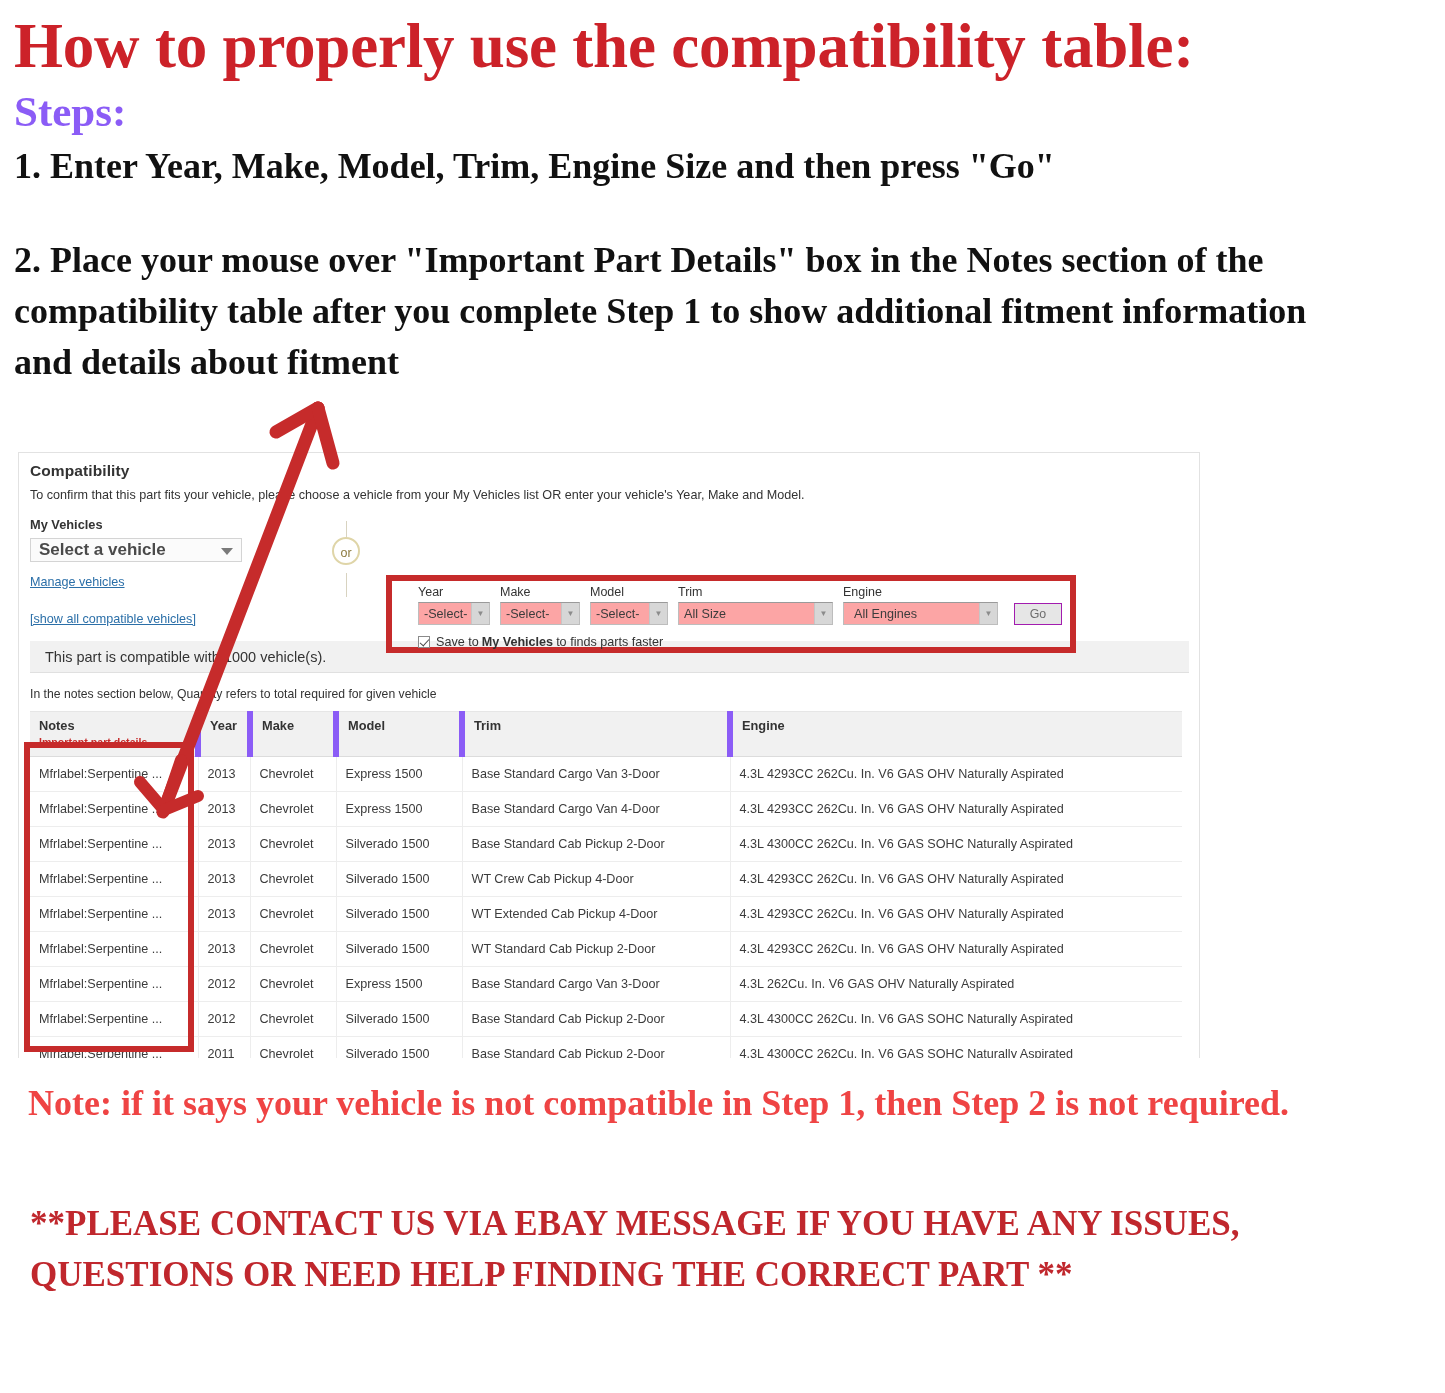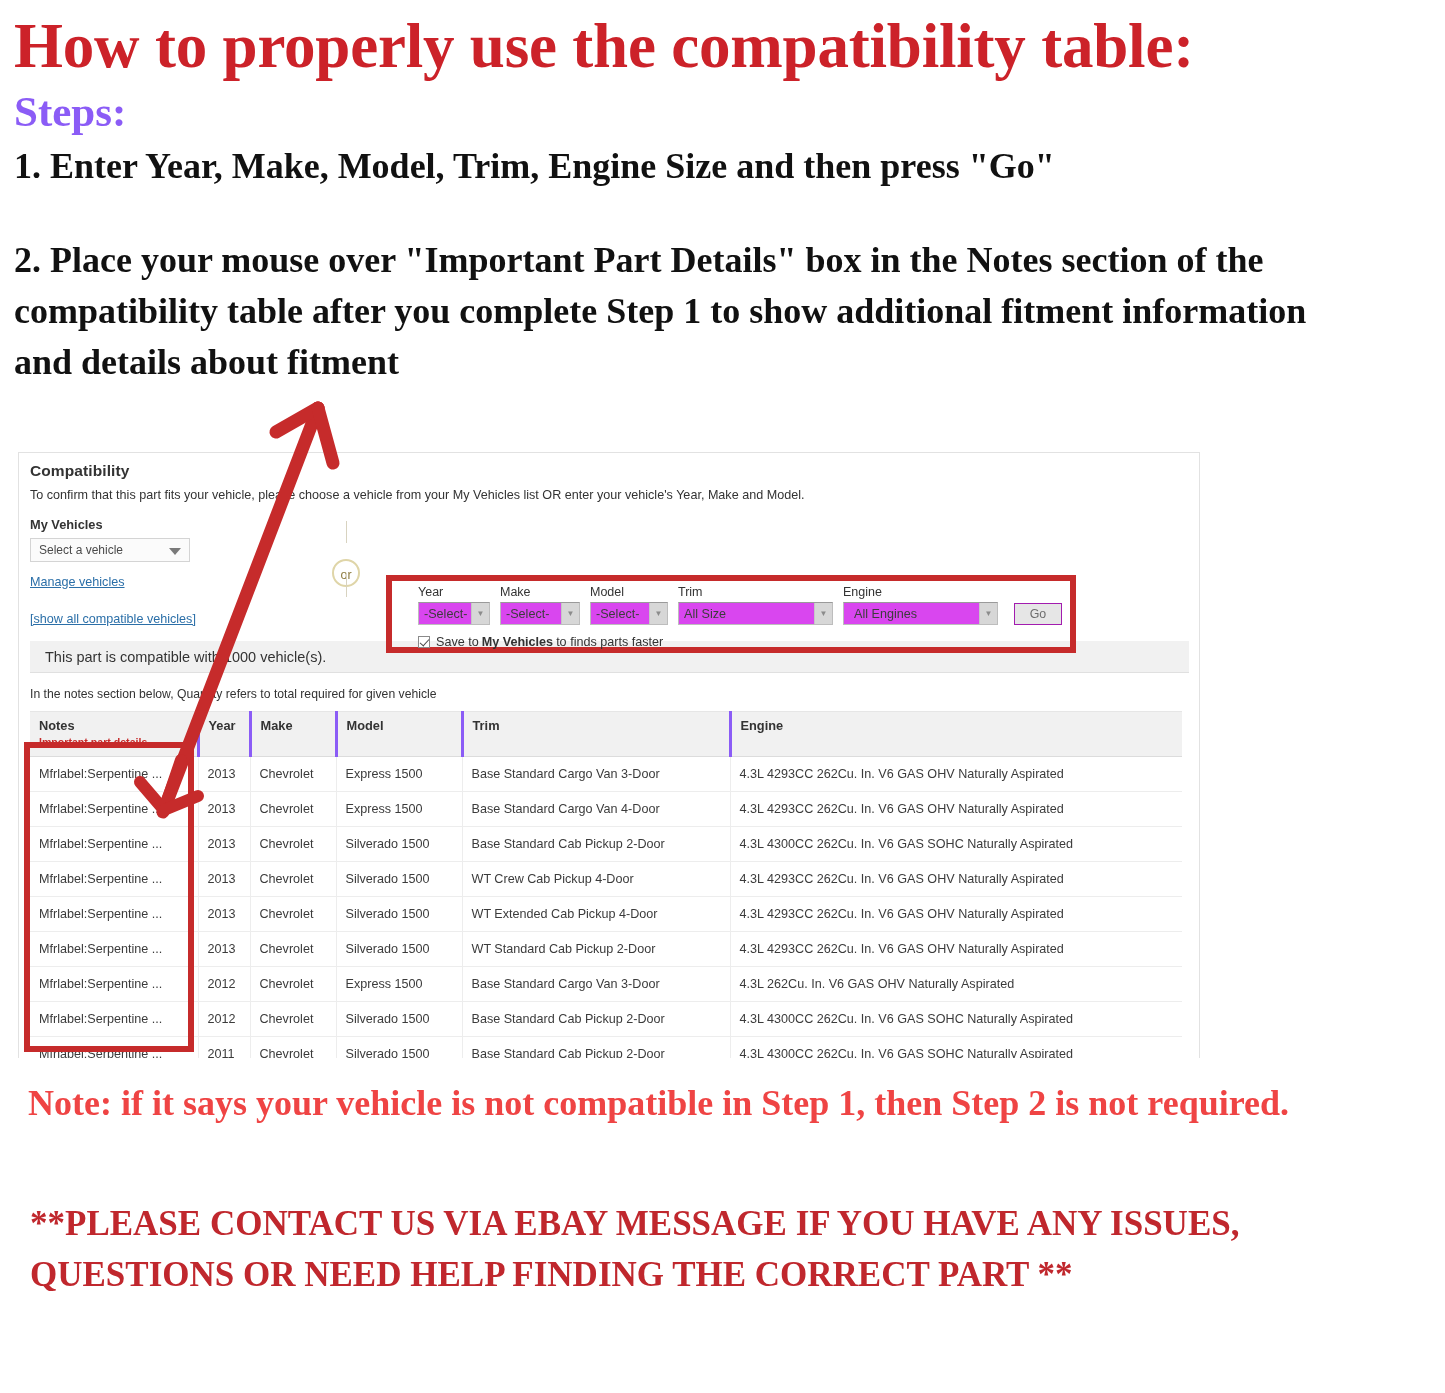--- a/index.html
+++ b/index.html
@@ -97,30 +97,31 @@
   }
 
   
   .myveh-label {
     font-size: 12.8px;
     font-weight: bold;
     color: #333333;
   }
   .myveh-select {
     margin-top: 6px;
-    width: 160px;
+    width: 212px;
     height: 24px;
     border: 1px solid #d4d4d4;
     background: #fbfbfb;
     box-sizing: border-box;
     position: relative;
-    font-size: 12px;
+    font-size: 17px;
     color: #4a4a4a;
     line-height: 22px;
     padding-left: 8px;
+    font-weight: bold;
   }
   .myveh-caret {
     position: absolute;
     right: 8px;
     top: 9px;
     width: 0;
     height: 0;
     border-left: 6px solid transparent;
     border-right: 6px solid transparent;
     border-top: 7px solid #7a7a7a;
@@ -145,21 +146,21 @@
     position: absolute;
     left: 21px;
     width: 1px;
     background: #d8d3c0;
   }
   .or-line.top { top: 4px; height: 22px; }
   .or-line.bot { top: 56px; height: 24px; }
   .or-circle {
     position: absolute;
     left: 7px;
-    top: 42px;
+    top: 20px;
     width: 28px;
     height: 28px;
     border-radius: 50%;
     border: 2px solid #dfd5a8;
     background: #ffffff;
     color: #8c7a3f;
     font-size: 12.5px;
     text-align: center;
     line-height: 28px;
     box-sizing: border-box;
@@ -190,21 +191,21 @@
   .fld { display: flex; flex-direction: column; }
   .fld-label {
     font-size: 12.5px;
     color: #333333;
     margin-bottom: 3px;
   }
   .fld-select {
     height: 23px;
     border: 1px solid #bdbdbd;
     border-top-color: #9a9a9a;
-    background: #d946ef;
+    background: #fca5a5;
     box-sizing: border-box;
     display: flex;
     align-items: center;
     justify-content: space-between;
     font-size: 12.6px;
     color: #3c3c3c;
     padding-left: 5px;
   }
   .fld-select .sel-arrow {
     width: 17px;
@@ -293,21 +294,21 @@
     font-size: 12.6px;
     color: #333333;
   }
   .fit-table th {
     background: #f1f1f1;
     text-align: left;
     font-weight: bold;
     padding: 6px 0 6px 9px;
     height: 32px;
     vertical-align: top;
-    border-right: 3px solid #8b5cf6;
+    border-right: 6px solid #8b5cf6;
     border-bottom: 1px solid #dcdcdc;
     border-top: 1px solid #e6e6e6;
     font-size: 12.8px;
   }
   .fit-table th .sub-red {
     display: block;
     color: #C62B2B;
     font-size: 10.6px;
     font-weight: bold;
     margin-top: 3px;

